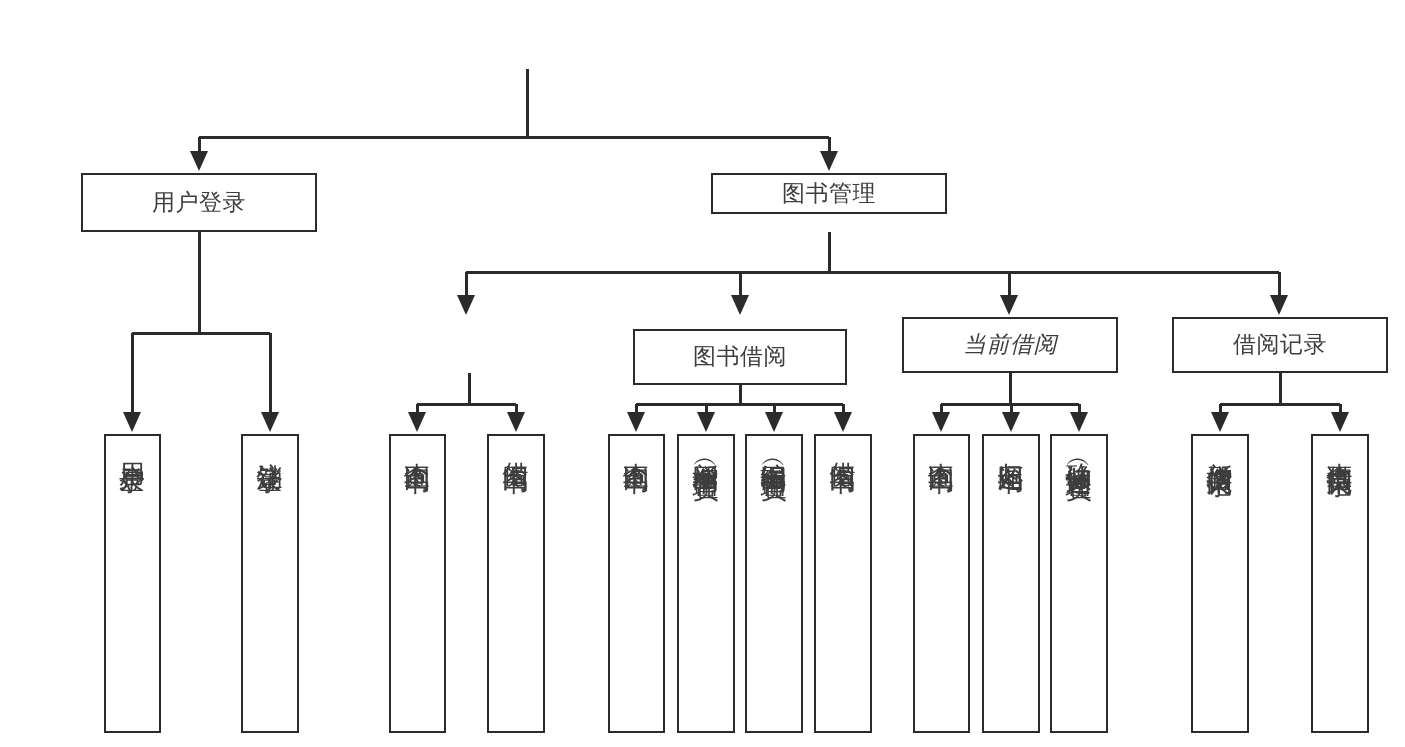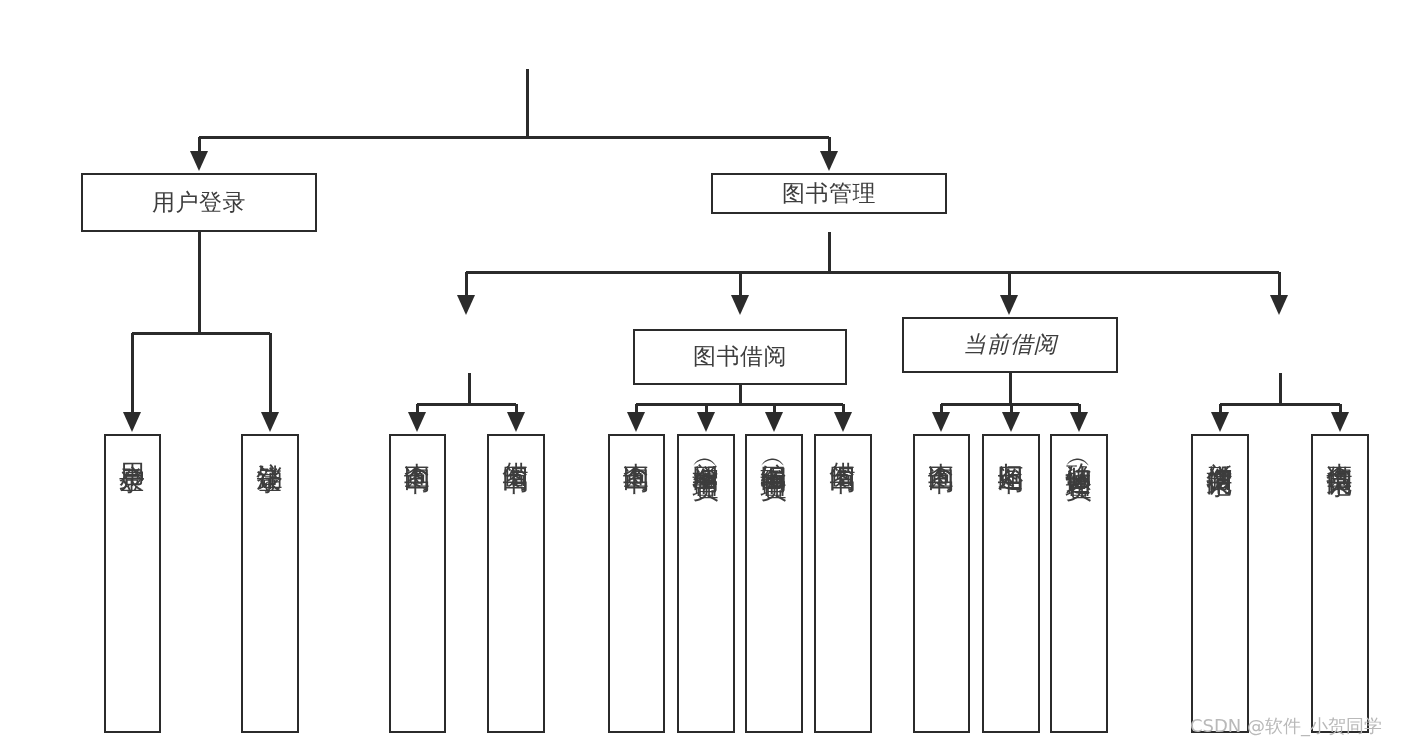--- a/index.html
+++ b/index.html
@@ -138,20 +138,23 @@
   <div class="node horizontal" style="left: 711px; top: 173px; width: 236px; height: 41px;">
     <span class="node-label">图书管理</span>
   </div>
 
   <div class="node horizontal" style="left: 633px; top: 317px; width: 214px; height: 56px; margin-top: 12px;">
     <span class="node-label">图书借阅</span>
   </div>
   <div class="node horizontal" style="left: 902px; top: 317px; width: 216px; height: 56px; font-style: italic;">
     <span class="node-label">当前借阅</span>
   </div>
+  <div class="node horizontal" style="left: 1172px; top: 317px; width: 216px; height: 56px;">
+    <span class="node-label">借阅记录</span>
+  </div>
 
   <div class="node vertical" style="left: 104px; top: 434px; width: 57px; height: 299px;">
     <span class="node-label">用户登录</span>
   </div>
   <div class="node vertical" style="left: 241px; top: 434px; width: 58px; height: 299px;">
     <span class="node-label">注销登录</span>
   </div>
   <div class="node vertical" style="left: 389px; top: 434px; width: 57px; height: 299px;">
     <span class="node-label">查询图书</span>
   </div>
@@ -179,15 +182,14 @@
   <div class="node vertical" style="left: 1050px; top: 434px; width: 58px; height: 299px;">
     <span class="node-label">确认归还（管理员）</span>
   </div>
   <div class="node vertical" style="left: 1191px; top: 434px; width: 58px; height: 299px;">
     <span class="node-label">新增借阅记录</span>
   </div>
   <div class="node vertical" style="left: 1311px; top: 434px; width: 58px; height: 299px;">
     <span class="node-label">查询借阅记录</span>
   </div>
 
-  <div class="watermark">CSDN @软件_小贺同学</div>
 
 </div>
 
 </body></html>

